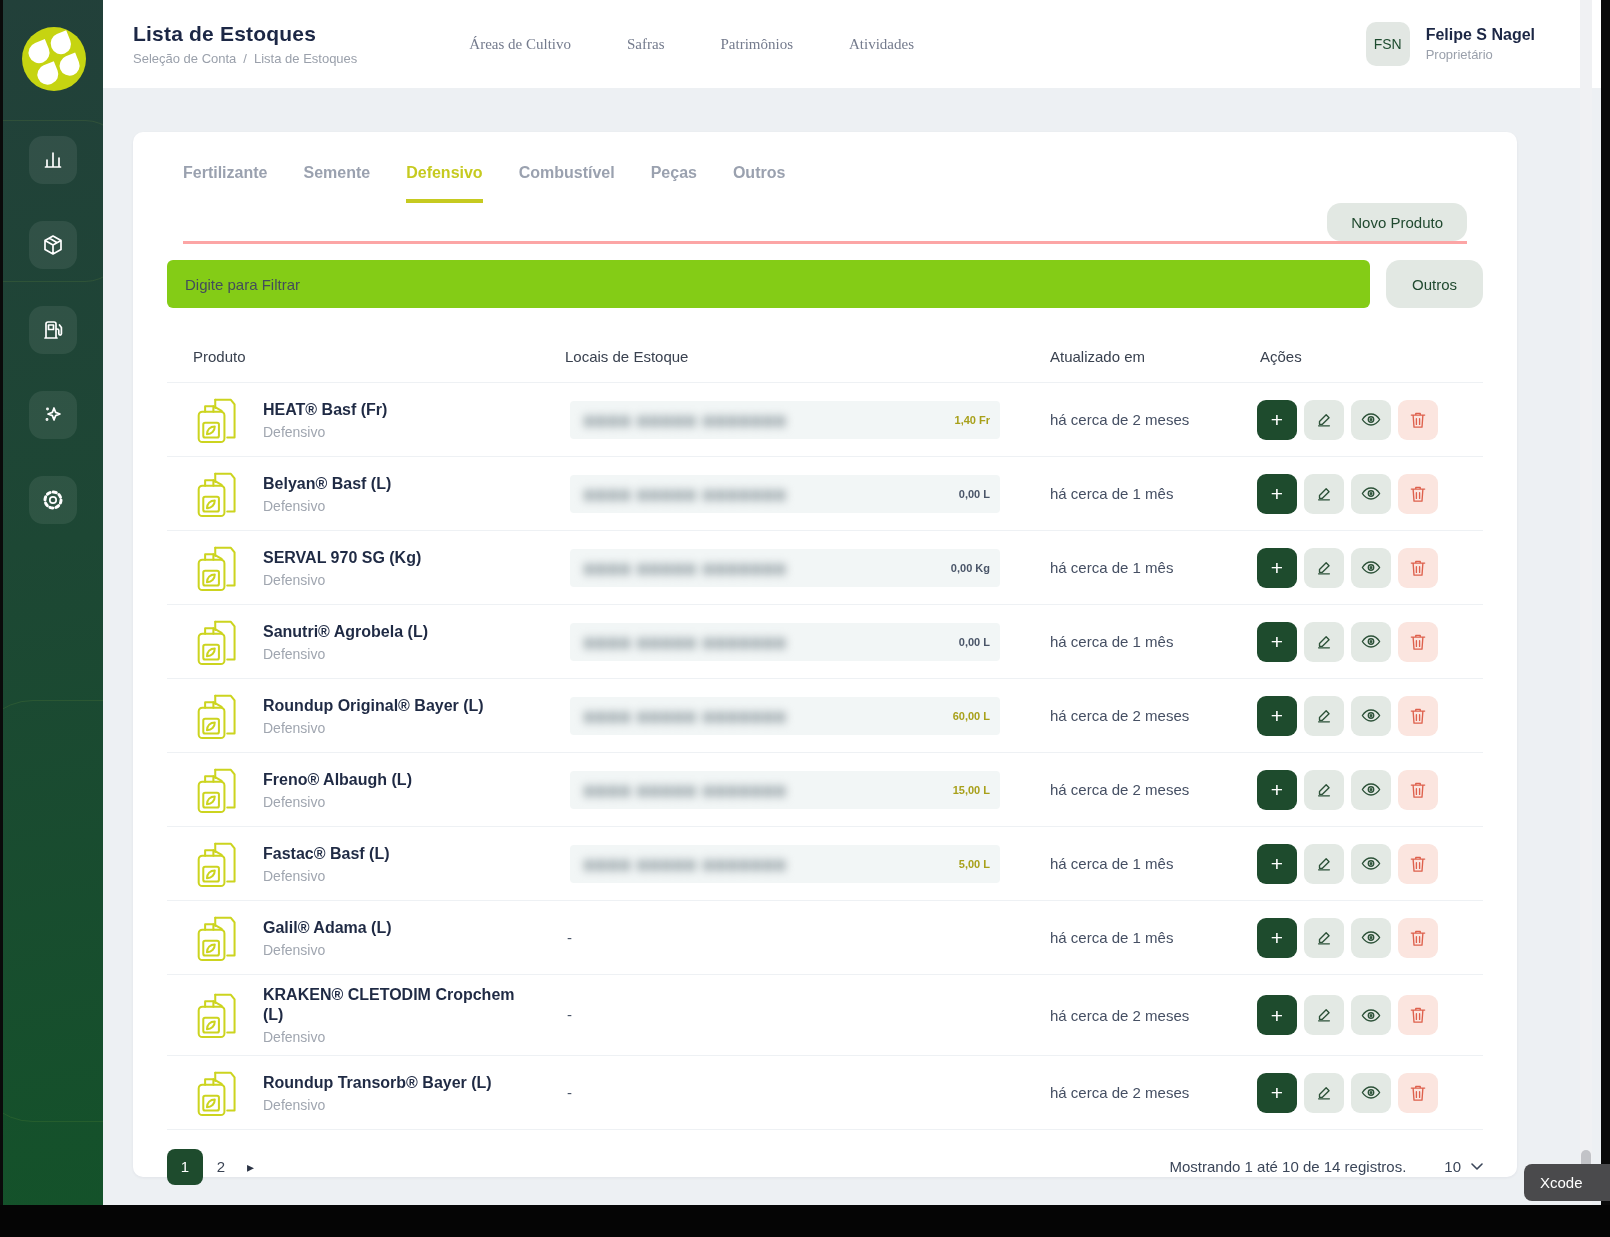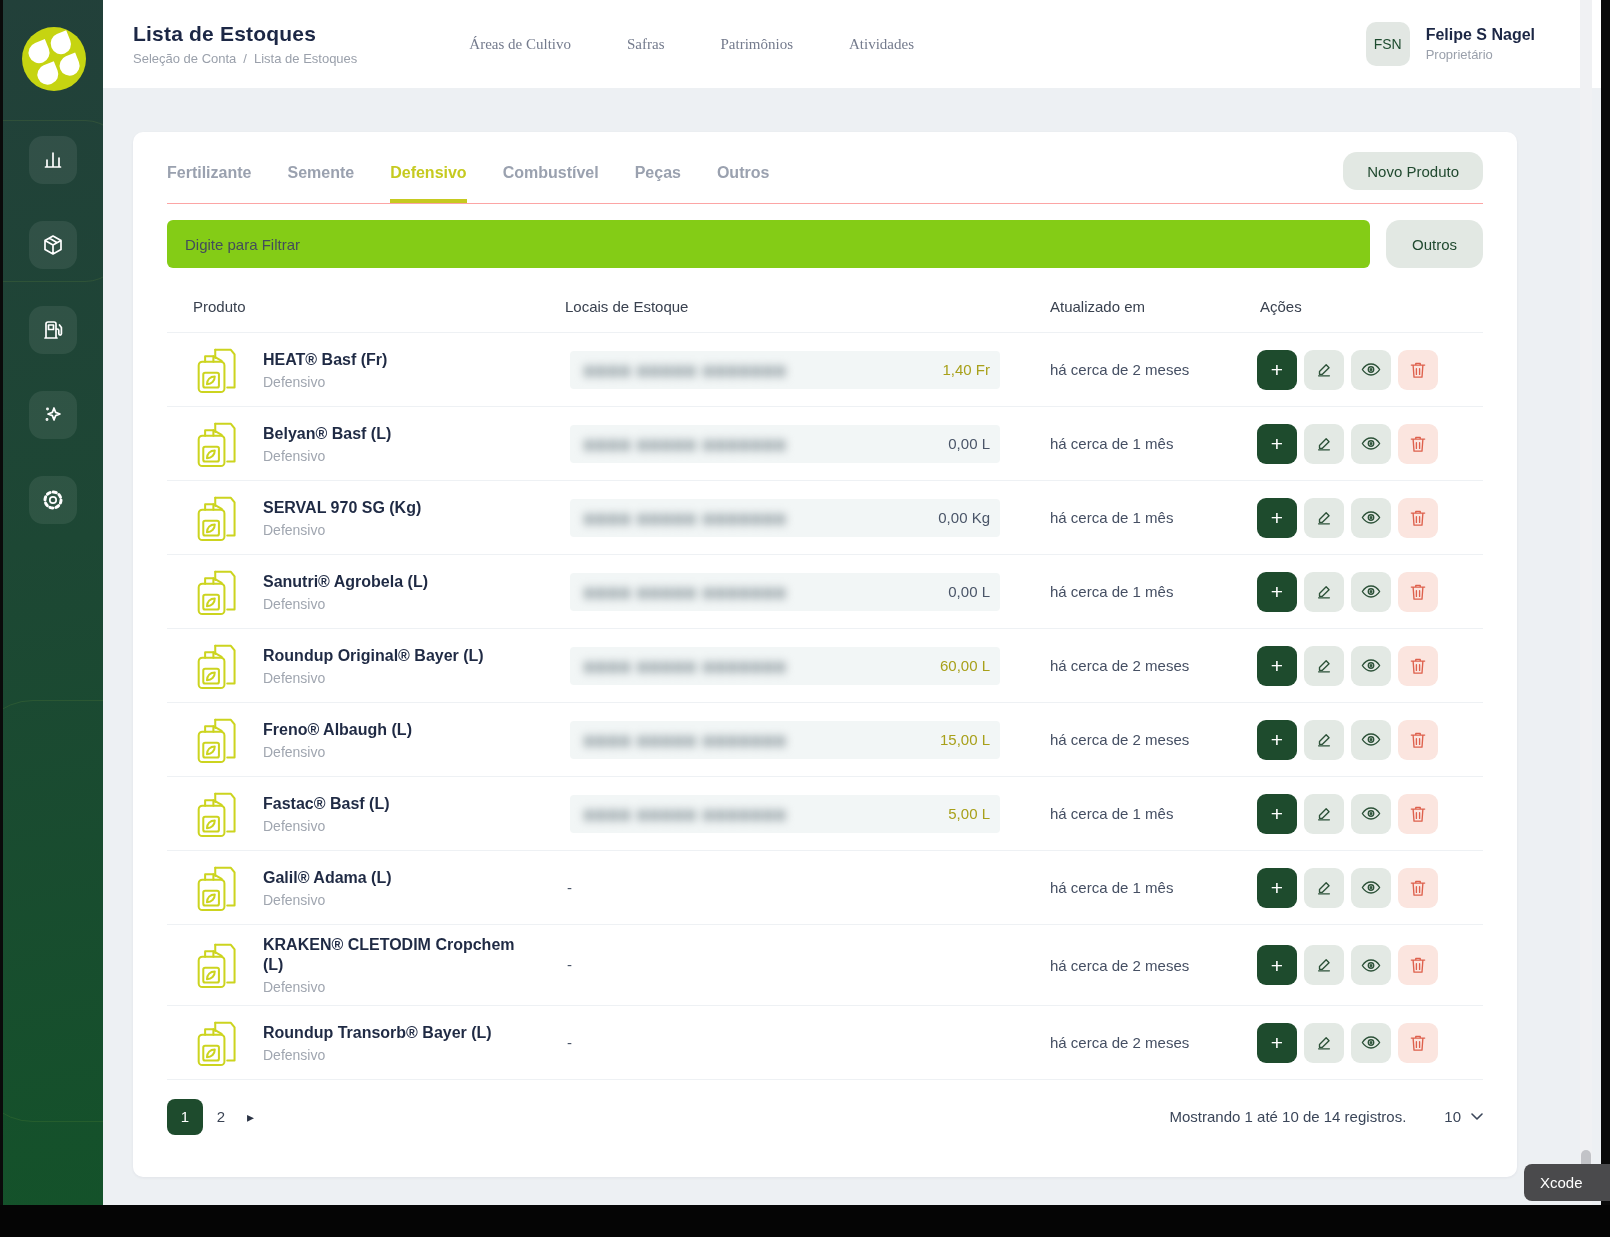--- a/index.html
+++ b/index.html
@@ -34,51 +34,51 @@
   .top-nav a { font-size:15px; color:#747b8d; text-decoration:none; cursor:pointer;font-family:Liberation Serif, serif; }
   .userbox { margin-left:auto; display:flex; align-items:center; gap:16px; cursor:pointer; }
   .avatar { width:44px; height:44px; border-radius:10px; background:#e2e7e3; color:#1e4b2f;
     display:flex; align-items:center; justify-content:center; font-size:14px; }
   .user-name { font-size:16px; font-weight:bold; color:#1c2745; }
   .user-role { font-size:13px; color:#9aa0ab; margin-top:3px; }
 
   
   .card { position:absolute; left:30px; top:132px; width:1384px; height:1045px; background:#fff; border-radius:10px;
     box-shadow:0 1px 3px rgba(30,40,60,.06); padding:20px 0 0; }
-  .tabs-row { display:flex; align-items:flex-start; margin:0 34px; border-bottom:1px solid #fca5a5; }
+  .tabs-row { display:flex; align-items:flex-start; margin:0 50px; border-bottom:3px solid #fca5a5;flex-direction:column; }
   .tabs { display:flex; gap:36px; }
   .tab { font-size:16px; font-weight:bold; color:#9aa1af; padding:12px 0 17px; cursor:pointer; border-bottom:4px solid transparent; }
   .tab.active { color:#c6ca20; border-bottom-color:#c6ca20; }
   .btn-soft { background:#e2e8e3; color:#20492f; border:none; border-radius:14px; font-size:15px;
     font-family:inherit; cursor:pointer; }
   .new-product { margin-left:auto; height:38px; padding:0 24px; margin-top:0; }
 
   .filter-row { display:flex; margin:16px 34px 0; gap:16px; }
   .filter-input { flex:1; height:48px; background:#84cc16; border:none; border-radius:6px; padding:0 18px;
     font-size:15px; font-family:inherit; color:#3c4654; }
   .filter-input::placeholder { color:#434d5b; opacity:1; }
   .clear-btn { width:97px; height:48px; }
 
   
-  .table { margin:30px 34px 0; }
+  .table { margin:40px 34px 0; }
   .thead, .trow { display:grid; grid-template-columns:80px 300px 455px 212px 1fr; align-items:center; }
   .thead { color:#39414f; font-size:15px; padding-bottom:17px; }
   .th-prod { grid-column:1 / 3; padding-left:26px; }
   .th-loc { padding-left:18px; }
   .th-upd { padding-left:48px; }
   .th-act { padding-left:46px; }
   .trow { min-height:74px; border-top:1px solid #eef1f4; }
   .c-icon { padding-left:28px; display:flex; align-items:center; }
   .c-name { padding:10px 16px 10px; }
   .pname { font-size:16px; font-weight:bold; color:#1f2a44; max-width:265px; line-height:1.25; }
   .pcat { font-size:14px; color:#a0a6b0; margin-top:4px; }
   .loc-pill { margin-left:23px; width:430px; height:38px; background:#f2f6f6; border-radius:4px;
     display:flex; align-items:center; justify-content:space-between; padding:0 10px 0 14px; }
   .loc-masked { font-size:13px; letter-spacing:2px; color:#aab4b8; filter:blur(4px); overflow:hidden; white-space:nowrap; max-width:270px; }
-  .loc-qty { font-size:15px; font-weight:normal; }
+  .loc-qty { font-size:11px; font-weight:bold; }
   .loc-qty.qty-pos { color:#a8a01a; }
   .loc-qty.qty-zero { color:#4a5568; }
   .loc-dash { padding-left:20px; color:#4a5568; font-size:15px; }
   .c-upd { padding-left:48px; color:#454f63; font-size:15px; }
   .c-act { display:flex; gap:7px; padding-left:43px; }
   .act { width:40px; height:40px; border:none; border-radius:9px; display:flex; align-items:center; justify-content:center; cursor:pointer; }
   .act.add { background:#1e4b2d; color:#fff; font-size:21px; line-height:1; }
   .act.lite { background:#e3e9e4; }
   .act.danger { background:#fbe5df; }
   .act svg { fill:none; stroke-linecap:round; stroke-linejoin:round; }

